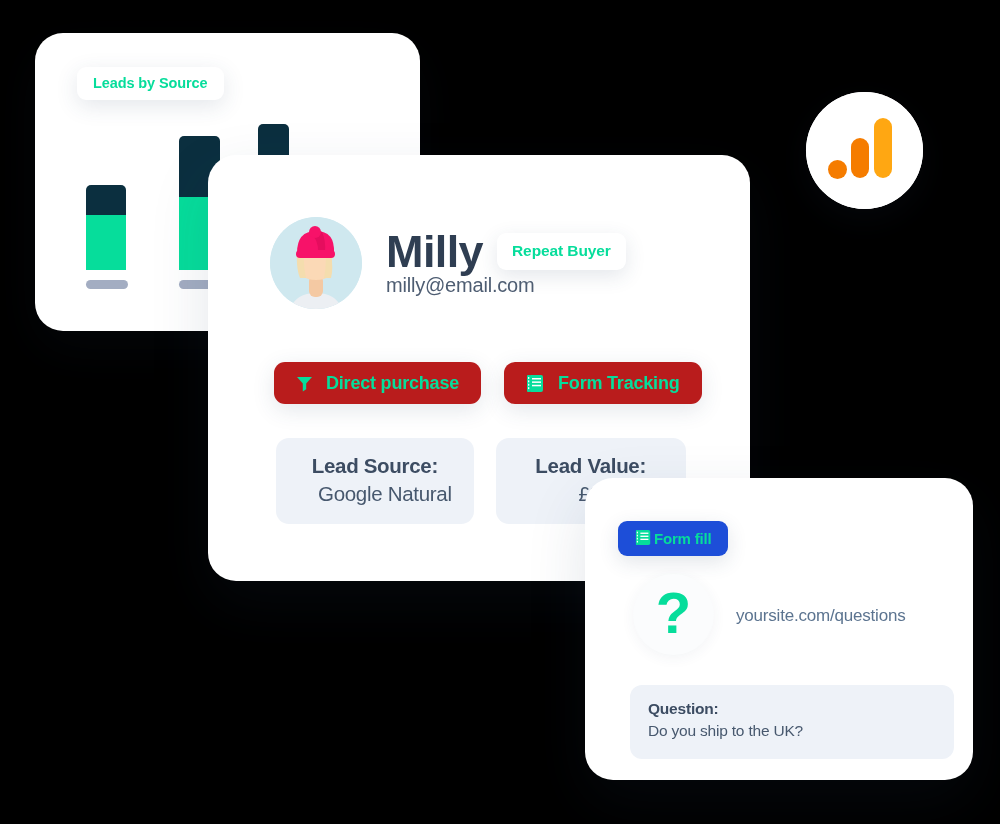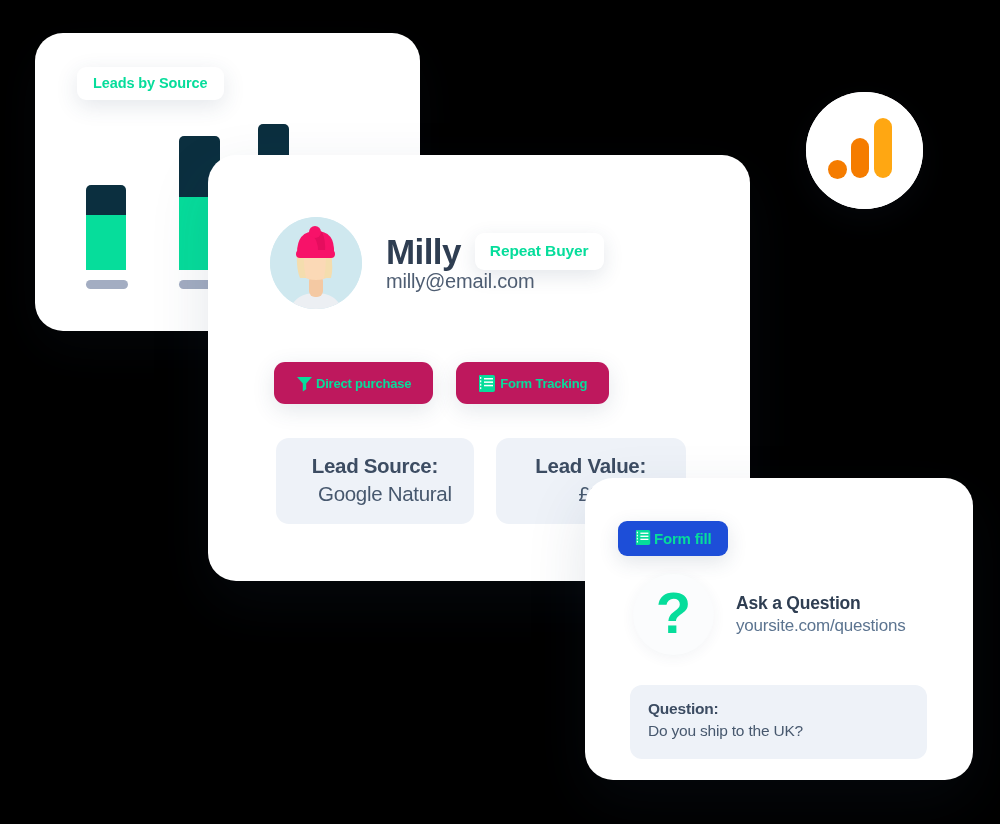--- a/index.html
+++ b/index.html
@@ -79,21 +79,21 @@
     overflow: hidden;
     position: relative;
     flex: none;
   }
   .name-row {
     display: flex;
     align-items: center;
     gap: 14px;
   }
   .lead-name {
-    font-size: 35px;
+    font-size: 45px;
     font-weight: bold;
     color: #2f3e52;
     letter-spacing: -0.6px;
     line-height: 1;
   }
   .badge-repeat {
     background: #ffffff;
     border-radius: 9px;
     padding: 9px 15px 10px 15px;
     font-size: 15.5px;
@@ -109,29 +109,29 @@
     letter-spacing: -0.2px;
   }
 
   .pill-row {
     position: absolute;
     left: 66px; top: 207px;
     display: flex;
     gap: 23px;
   }
   .pill {
-    background: #be185d;
+    background: #b91c1c;
     border-radius: 11px;
     height: 42px;
     padding: 0 22px;
     display: flex;
     align-items: center;
-    gap: 3px;
+    gap: 13px;
     box-shadow: 0 6px 22px rgba(50,70,100,0.13);
-    font-size: 13px;
+    font-size: 18px;
     font-weight: bold;
     color: #06dd9b;
     letter-spacing: -0.2px;
     white-space: nowrap;
   }
   .pill .ic { flex: none; display: flex; }
 
   .info-row {
     position: absolute;
     left: 68px; top: 283px;
@@ -211,21 +211,21 @@
   }
   .q-url {
     margin-top: 2px;
     font-size: 17px;
     color: #5c7490;
     letter-spacing: -0.2px;
   }
   .q-box {
     position: absolute;
     left: 45px; top: 207px;
-    width: 297px;
+    width: 324px;
     background: #eef2f8;
     border-radius: 12px;
     padding: 13px 29px 16px 18px;
   }
   .q-box-label {
     font-size: 15.5px;
     font-weight: bold;
     color: #3c4c62;
     letter-spacing: -0.2px;
     line-height: 1.45;
@@ -369,21 +369,20 @@
         </svg>
       </span>
       <span>Form fill</span>
     </div>
 
     <div class="q-row">
       <div class="q-circle">
         <span class="q-mark">?</span>
       </div>
       <div>
-        <div class="q-title">Ask a Question</div>
         <div class="q-url">yoursite.com/questions</div>
       </div>
     </div>
 
     <div class="q-box">
       <div class="q-box-label">Question:</div>
       <div class="q-box-text">Do you ship to the UK?</div>
     </div>
   </div>
 

